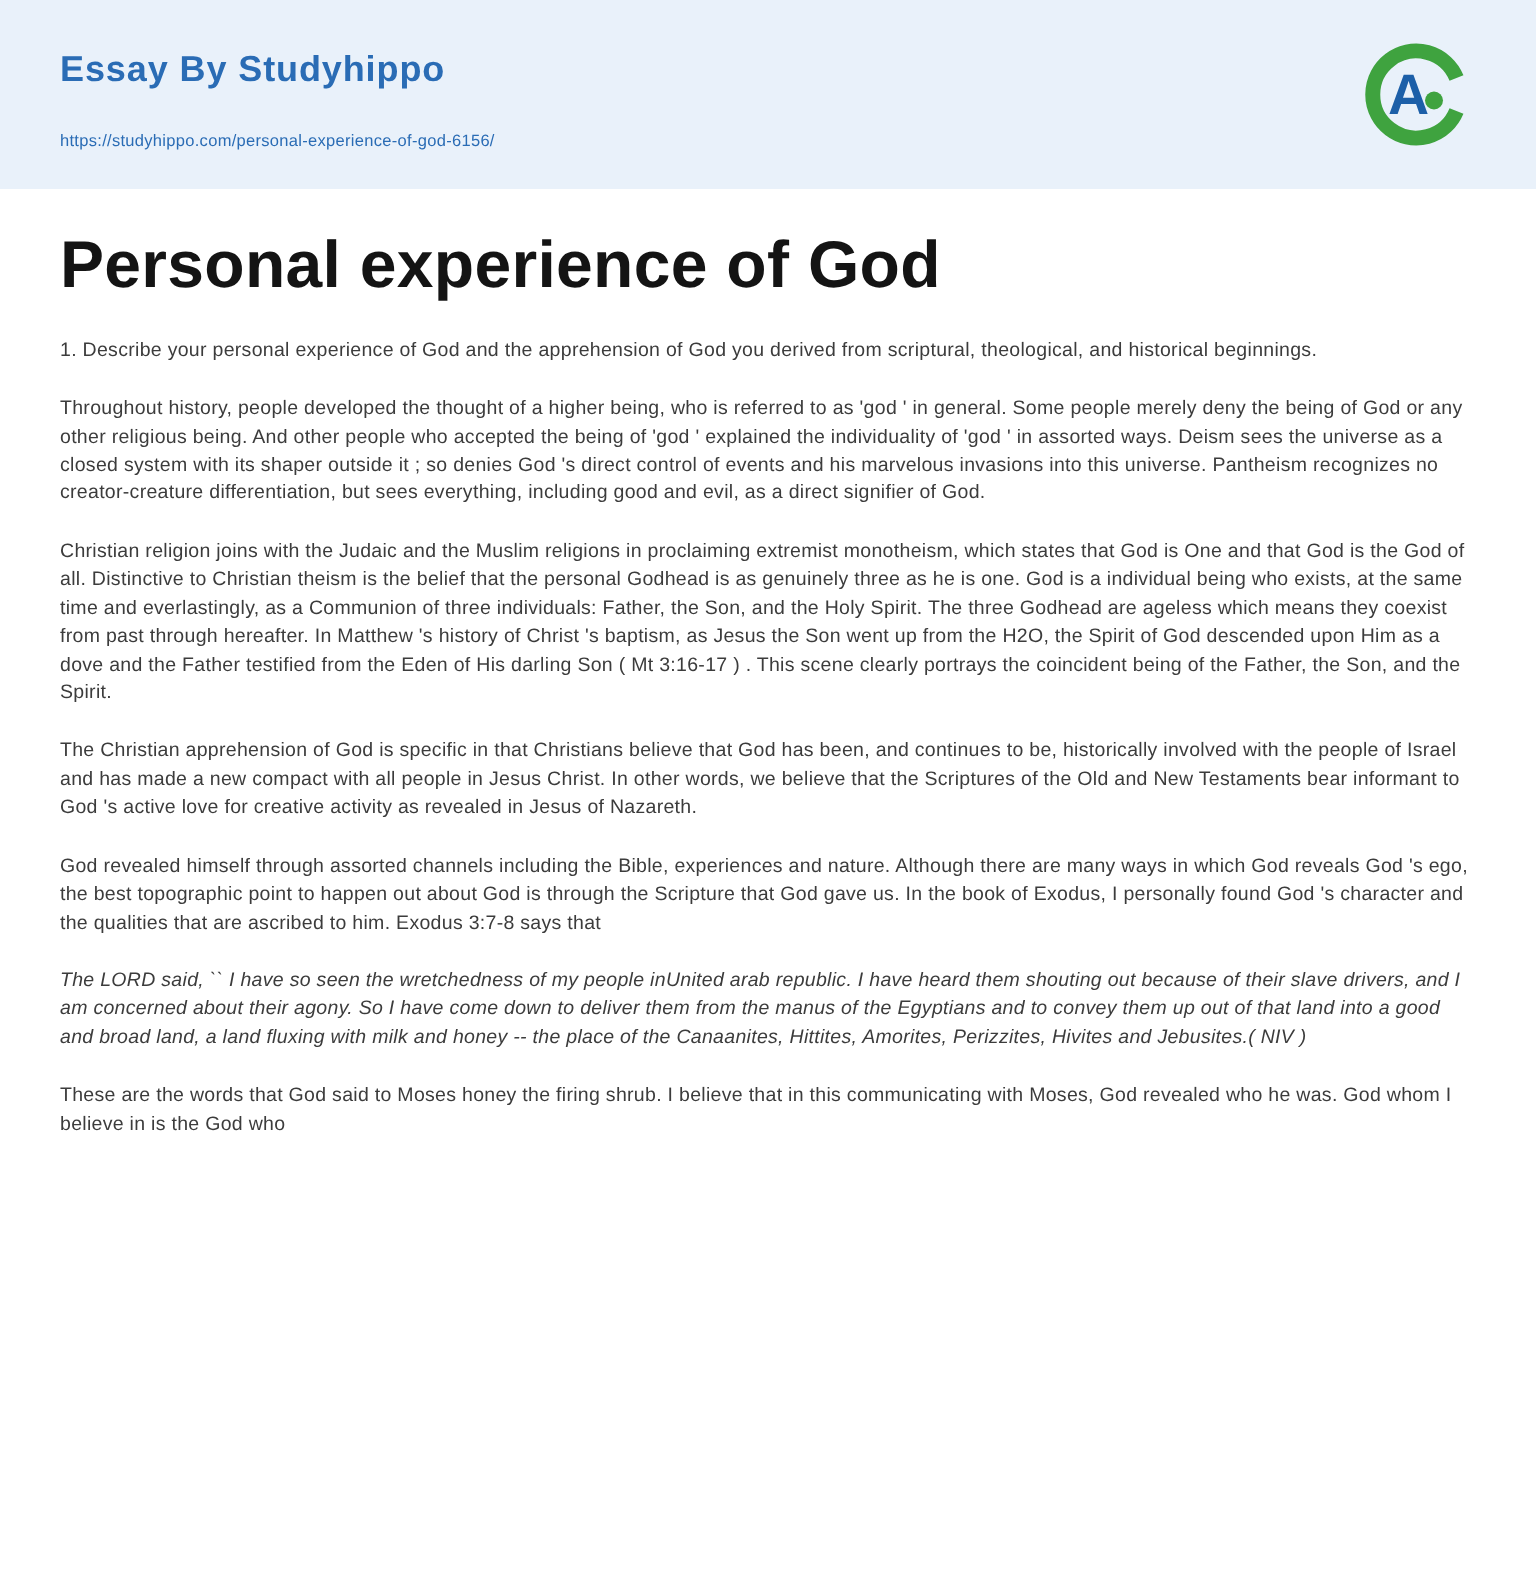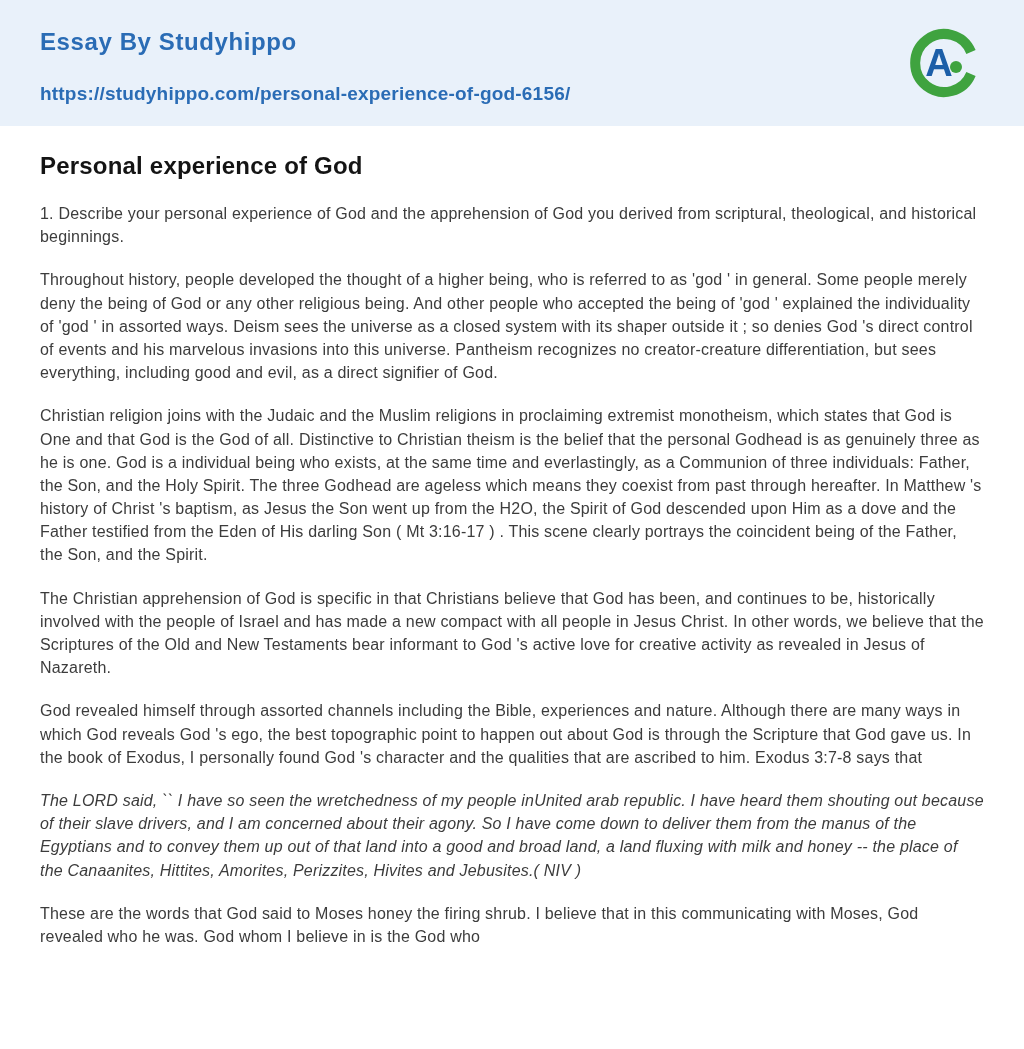--- a/index.html
+++ b/index.html
@@ -21,38 +21,38 @@
   }
   .header-left { display: flex; flex-direction: column; gap: 27px; padding-top: 6px; }
   .brand {
     color: var(--brand-blue, #2a6cb5);
     font-size: 24px;
     font-weight: 700;
     letter-spacing: 0.6px;
   }
   .url {
     color: var(--brand-blue, #2a6cb5);
-    font-size: 19px;
-    font-weight: 700;
+    font-size: 11px;
+    font-weight: 400;
     text-decoration: none;
     letter-spacing: 0.2px;
   }
   .logo { width: 80px; height: 80px; display: block; }
   .content {
     padding: 24px 40px 0 40px;
   }
   .title {
-    font-size: 24px;
+    font-size: 44px;
     font-weight: 800;
     color: var(--title-color, #141414);
     letter-spacing: 0.2px;
     margin: 2px 0 22px 0;
   }
   .para {
-    font-size: 16px;
+    font-size: 13px;
     line-height: 1.45;
     letter-spacing: 0.2px;
     margin-bottom: 20px;
     color: var(--body-text, #3c3c3c);
   }
   .para.italic { font-style: italic; margin-top: 12px; }
 </style>
 </head>
 <body>
 

